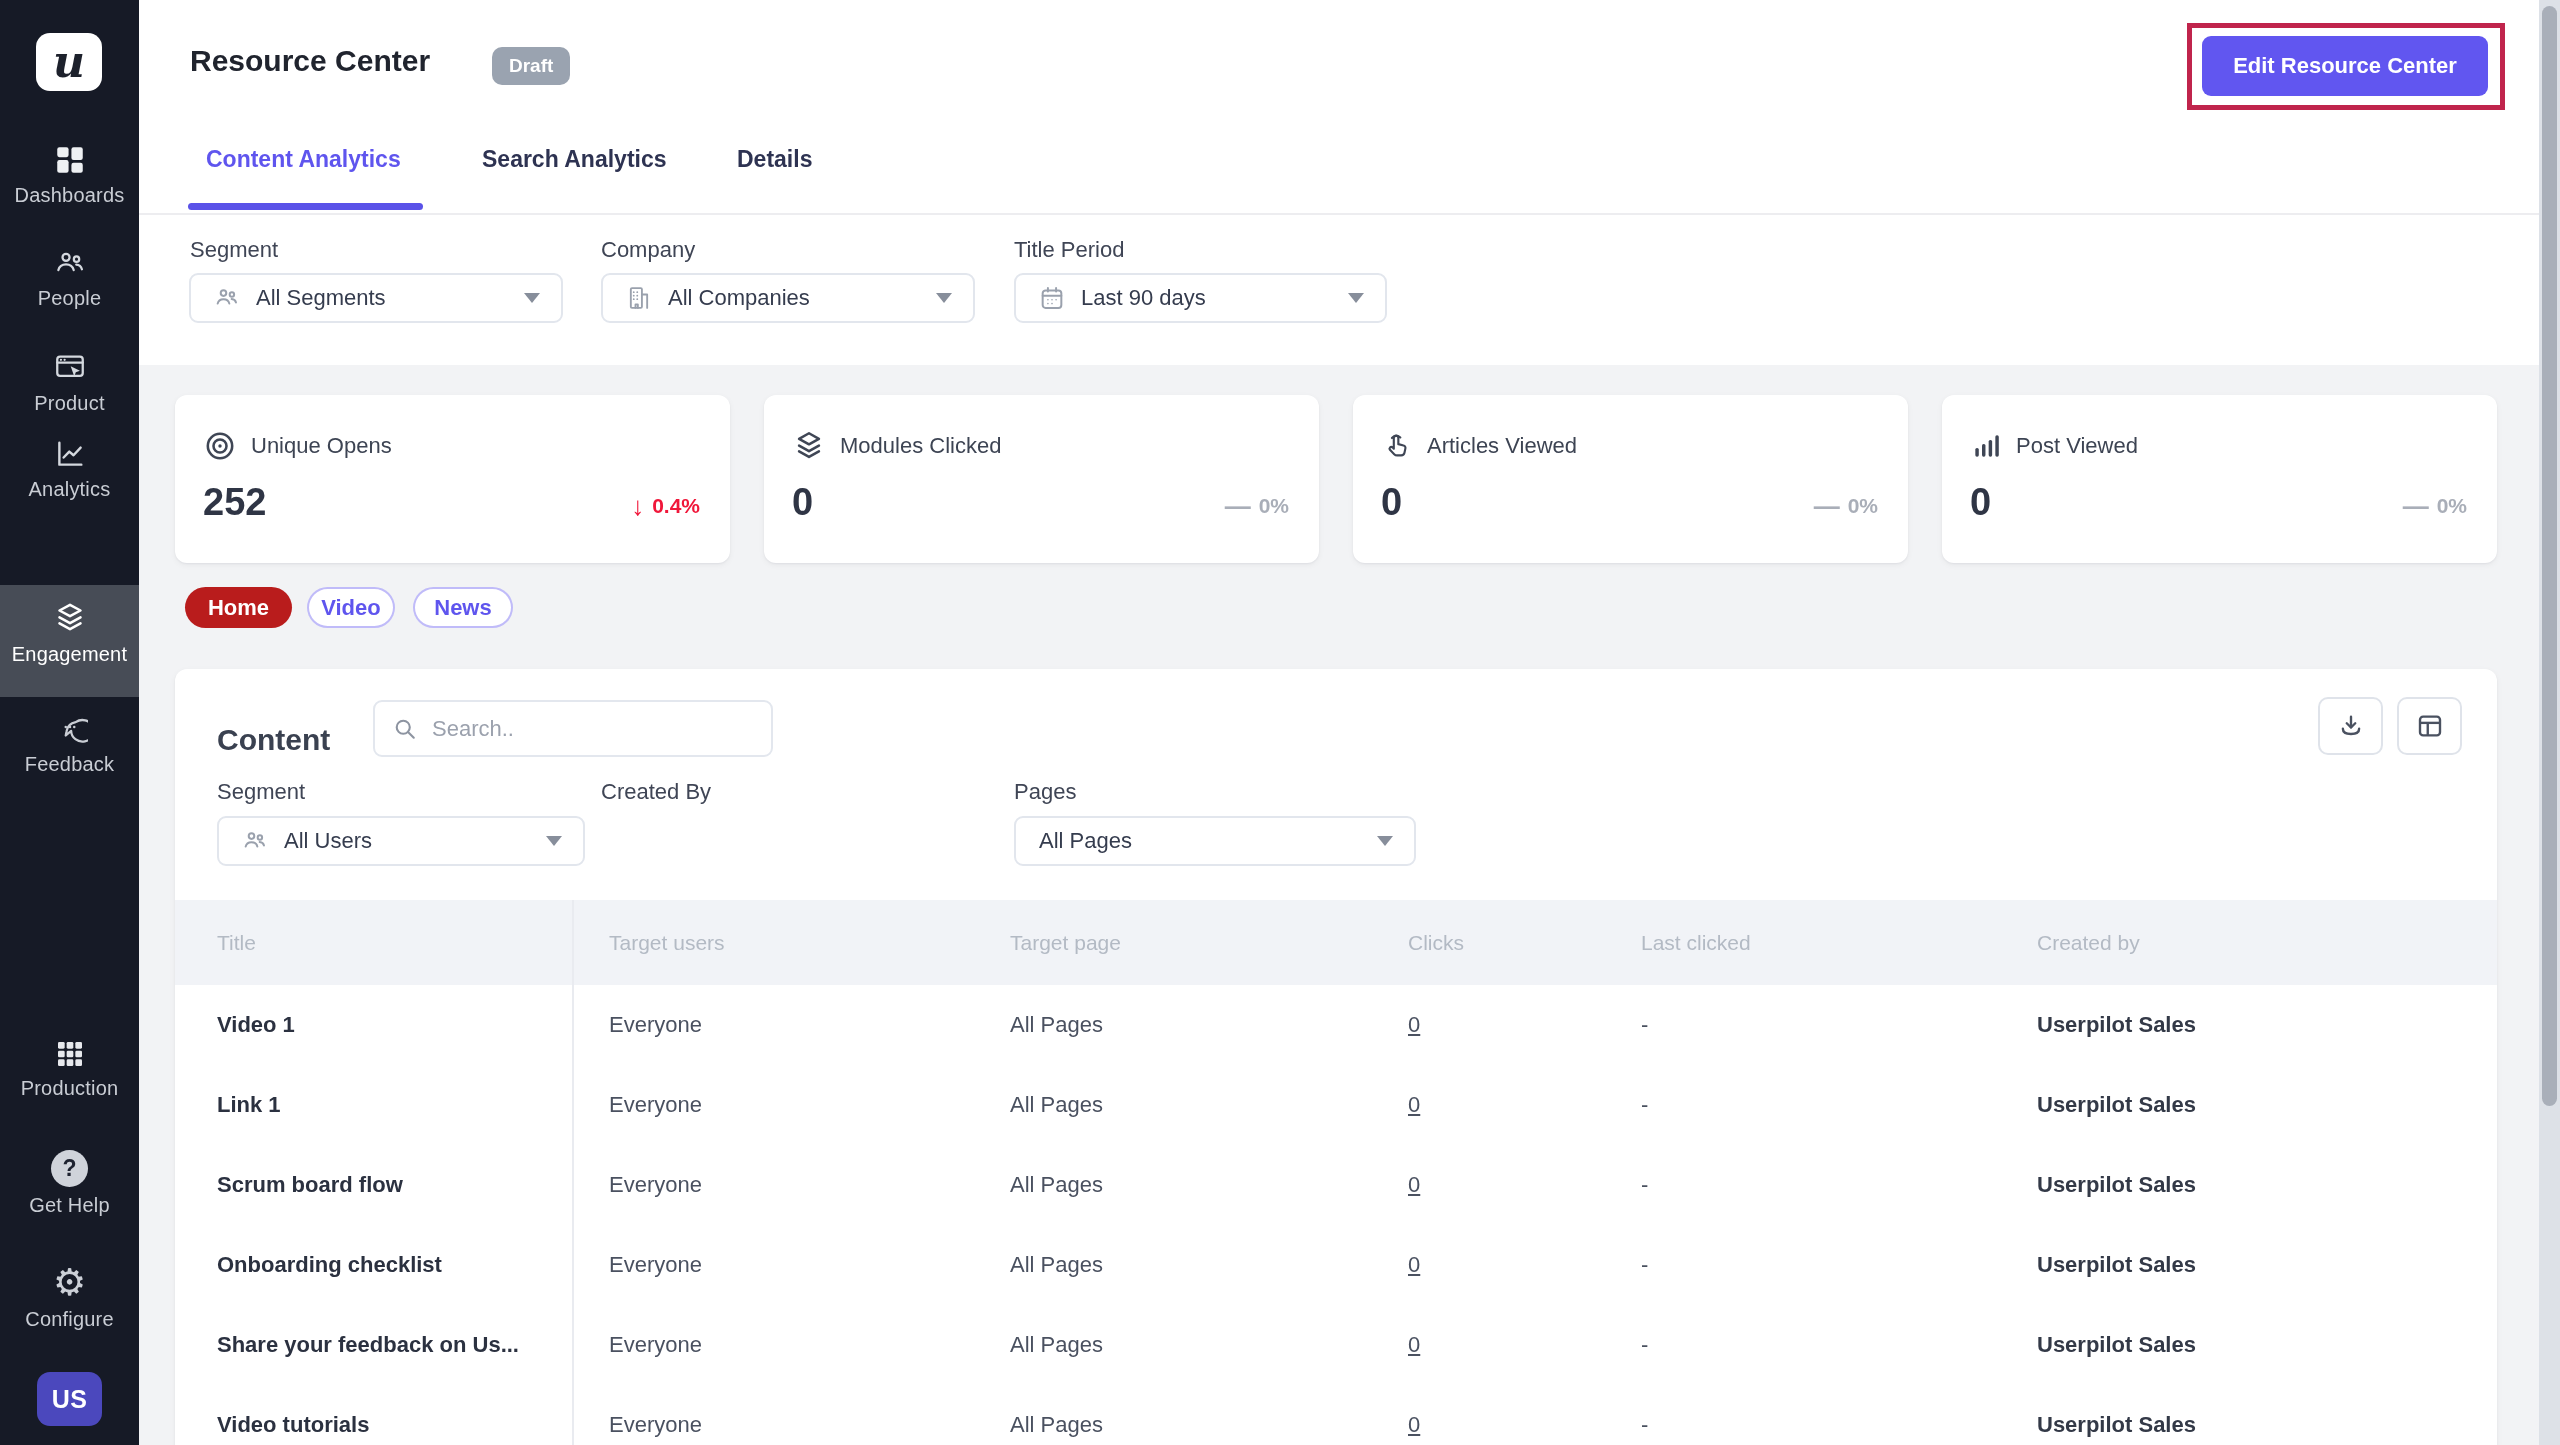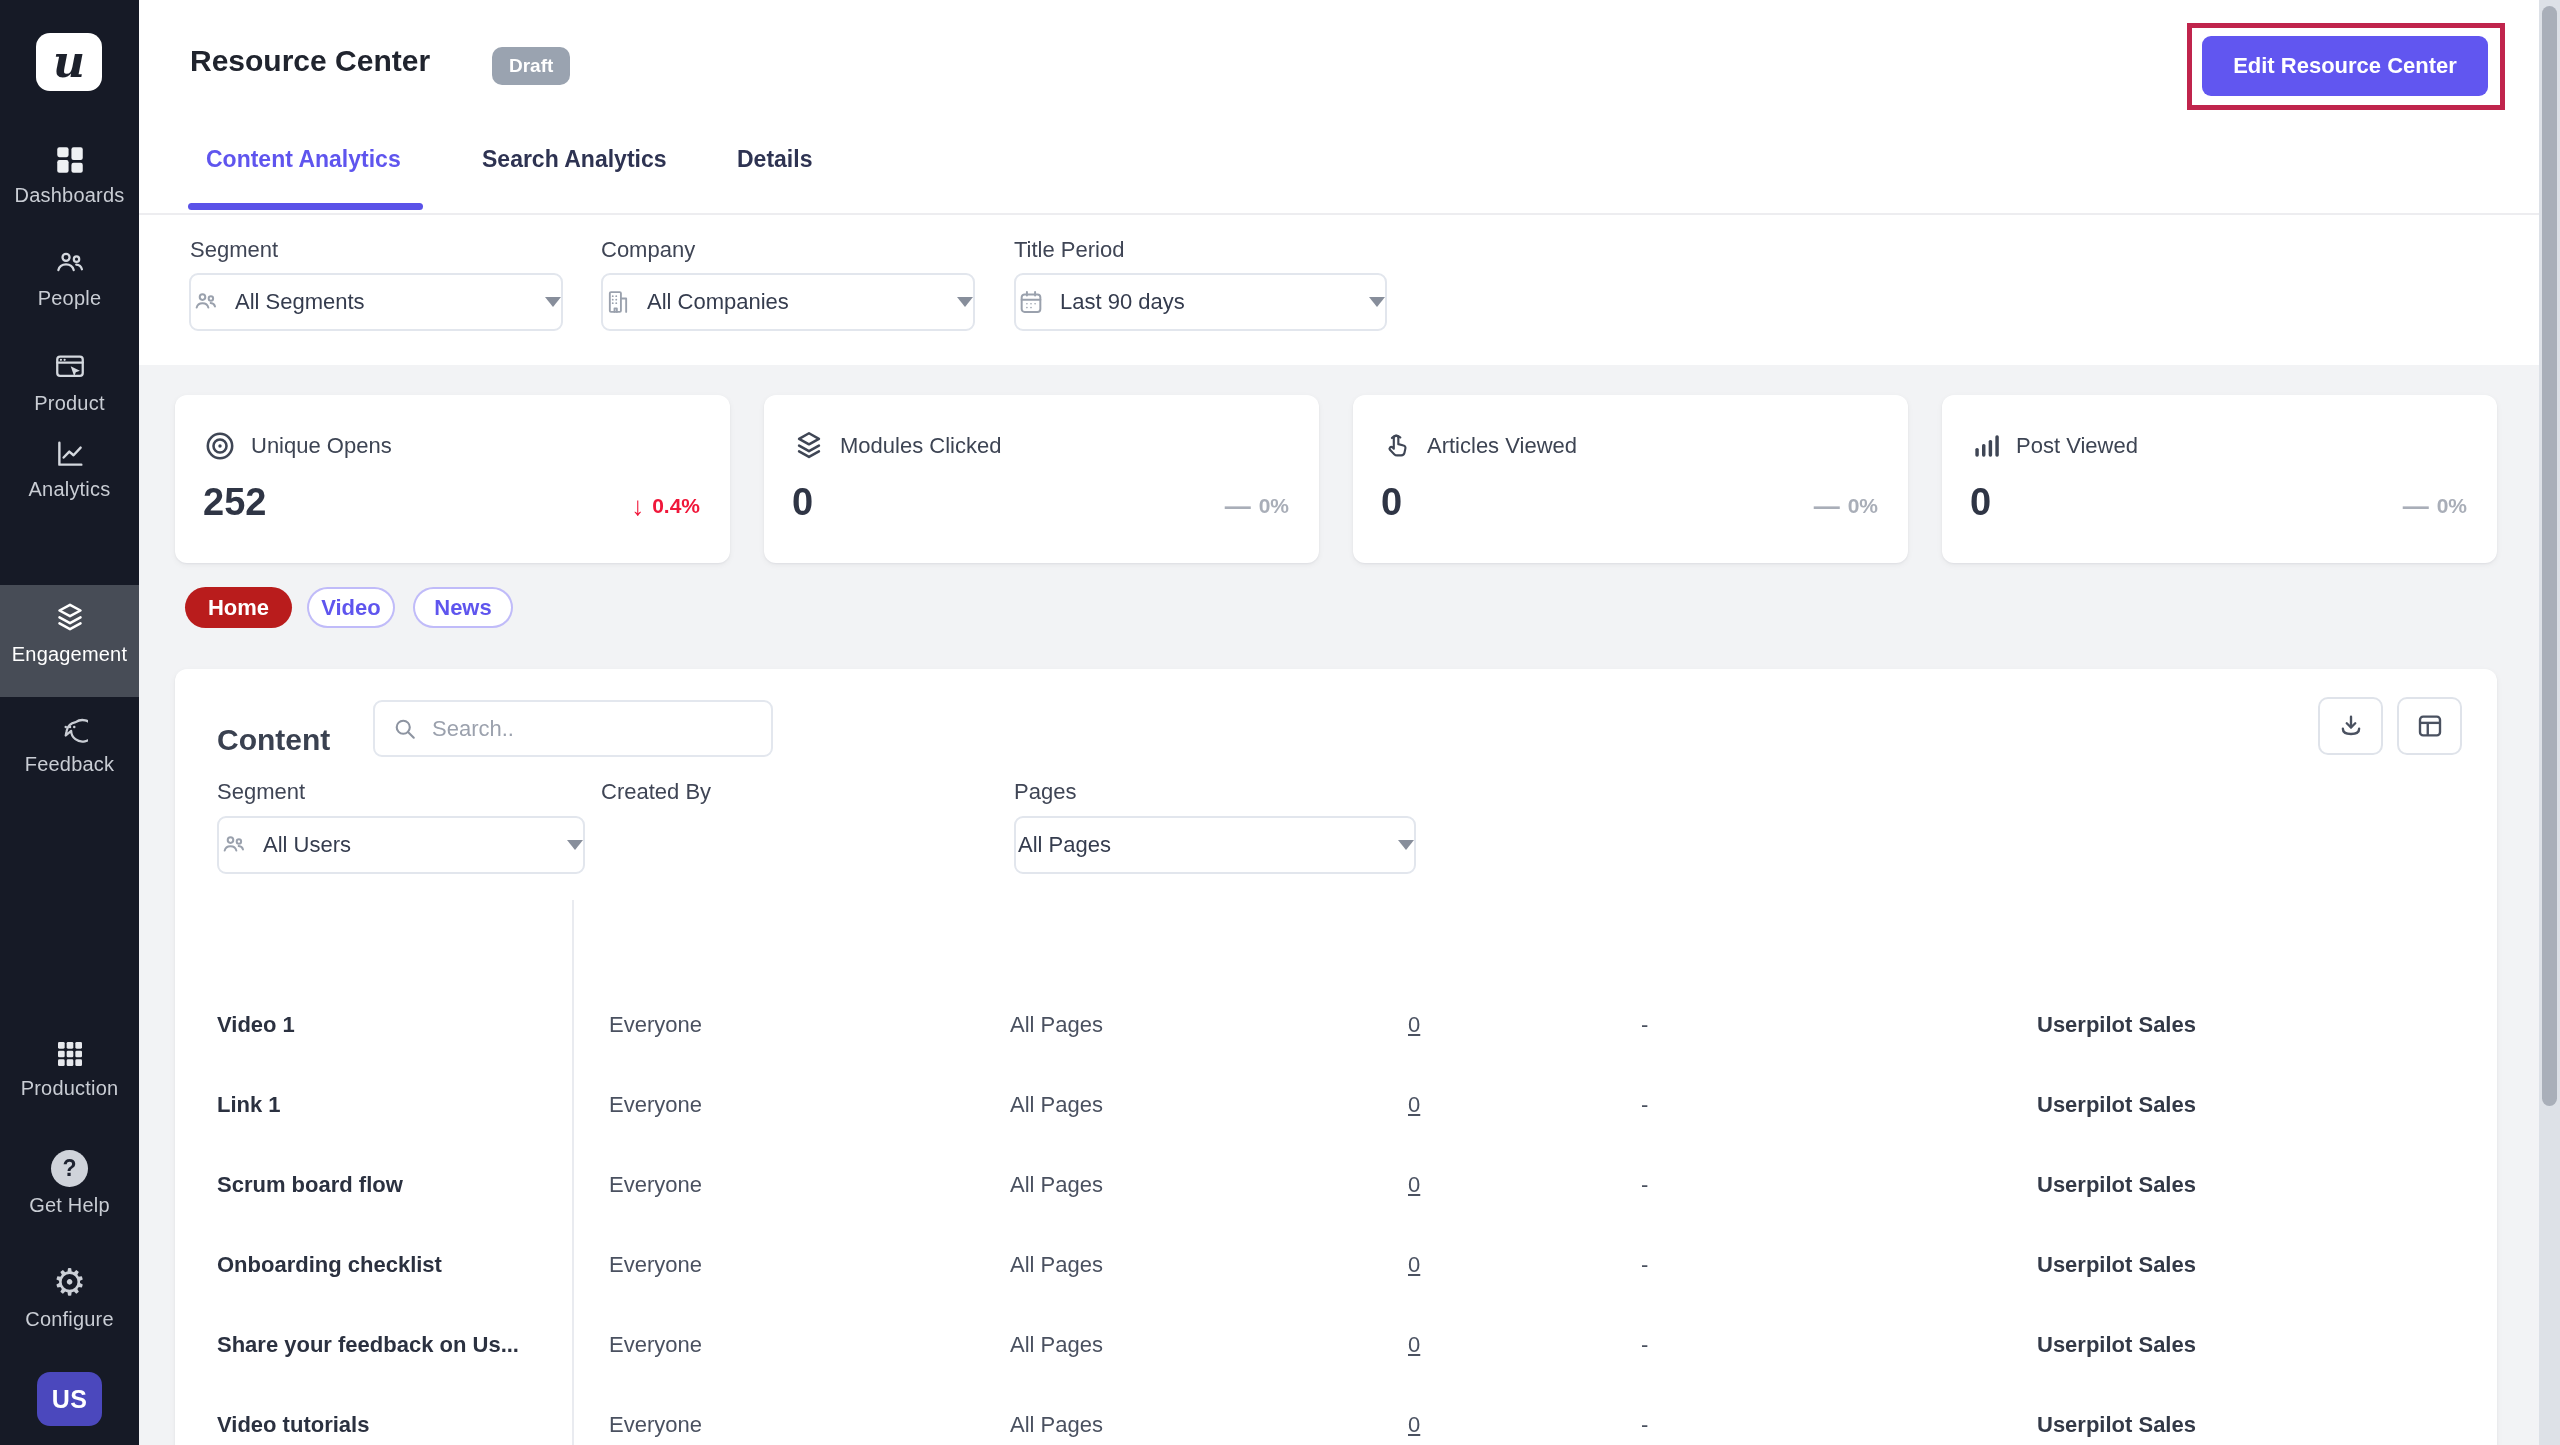--- a/index.html
+++ b/index.html
@@ -38,22 +38,22 @@
   .tab.on{color:#5f55ee;}
   .tab-1{left:206px}.tab-2{left:482px}.tab-3{left:737px}
   .tab-underline{position:absolute;left:188px;top:203px;width:235px;height:7px;border-radius:4px;background:#5a52e8;}
   
   .anno-box{position:absolute;left:2187px;top:23px;width:318px;height:87px;border:5px solid #c0244c;background:#fff;}
   .edit-btn{position:absolute;left:10px;top:8px;width:286px;height:60px;background:#6156f0;border:none;border-radius:9px;
             color:#fff;font-size:22px;font-weight:700;font-family:inherit;cursor:pointer;}
   
   .flabel{position:absolute;font-size:22px;color:#3f4555;}
   .fl-1{left:190px;top:237px}.fl-2{left:601px;top:237px}.fl-3{left:1014px;top:237px}
-  .select{position:absolute;height:58px;background:#fff;border:2px solid #e2e6ed;border-radius:9px;
-          display:flex;align-items:center;padding:0 0;cursor:pointer;}
+  .select{position:absolute;height:50px;background:#fff;border:2px solid #e2e6ed;border-radius:9px;
+          display:flex;align-items:center;padding:0 21px;cursor:pointer;}
   .select .txt{font-size:22px;color:#353c4e;margin-left:14px;}
   .select .txt.noicon{margin-left:2px;}
   .select .chev{margin-left:auto;width:0;height:0;border-left:8px solid transparent;border-right:8px solid transparent;
                 border-top:10px solid #878e9b;}
   .sel-1{left:189px;top:273px;width:374px}.sel-2{left:601px;top:273px;width:374px}.sel-3{left:1014px;top:273px;width:373px}
   
   .card{position:absolute;top:395px;width:555px;height:168px;background:#fff;border-radius:12px;
         box-shadow:0 1px 2px rgba(20,24,40,.05),0 2px 6px rgba(20,24,40,.05);}
   .card-1{left:175px}.card-2{left:764px}.card-3{left:1353px}.card-4{left:1942px}
   .card .head{position:absolute;left:28px;top:34px;display:flex;align-items:center;gap:14px;}
@@ -401,20 +401,28 @@
       <span class="txt">All Users</span>
       <span class="chev"></span>
     </div>
 
 
     <div class="select psel-3">
       <span class="txt noicon">All Pages</span>
       <span class="chev"></span>
     </div>
 
+    <div class="thead">
+      <span class="hc c1">Title</span>
+      <span class="hc c2">Target users</span>
+      <span class="hc c3">Target page</span>
+      <span class="hc c4">Clicks</span>
+      <span class="hc c5">Last clicked</span>
+      <span class="hc c6">Created by</span>
+    </div>
     <div class="col-divider"></div>
 
     <div class="tbody">
 
       <div class="trow">
         <span class="tc c1 title">Video 1</span>
         <span class="tc c2">Everyone</span>
         <span class="tc c3">All Pages</span>
         <span class="tc c4 clicks-link">0</span>
         <span class="tc c5">-</span>

